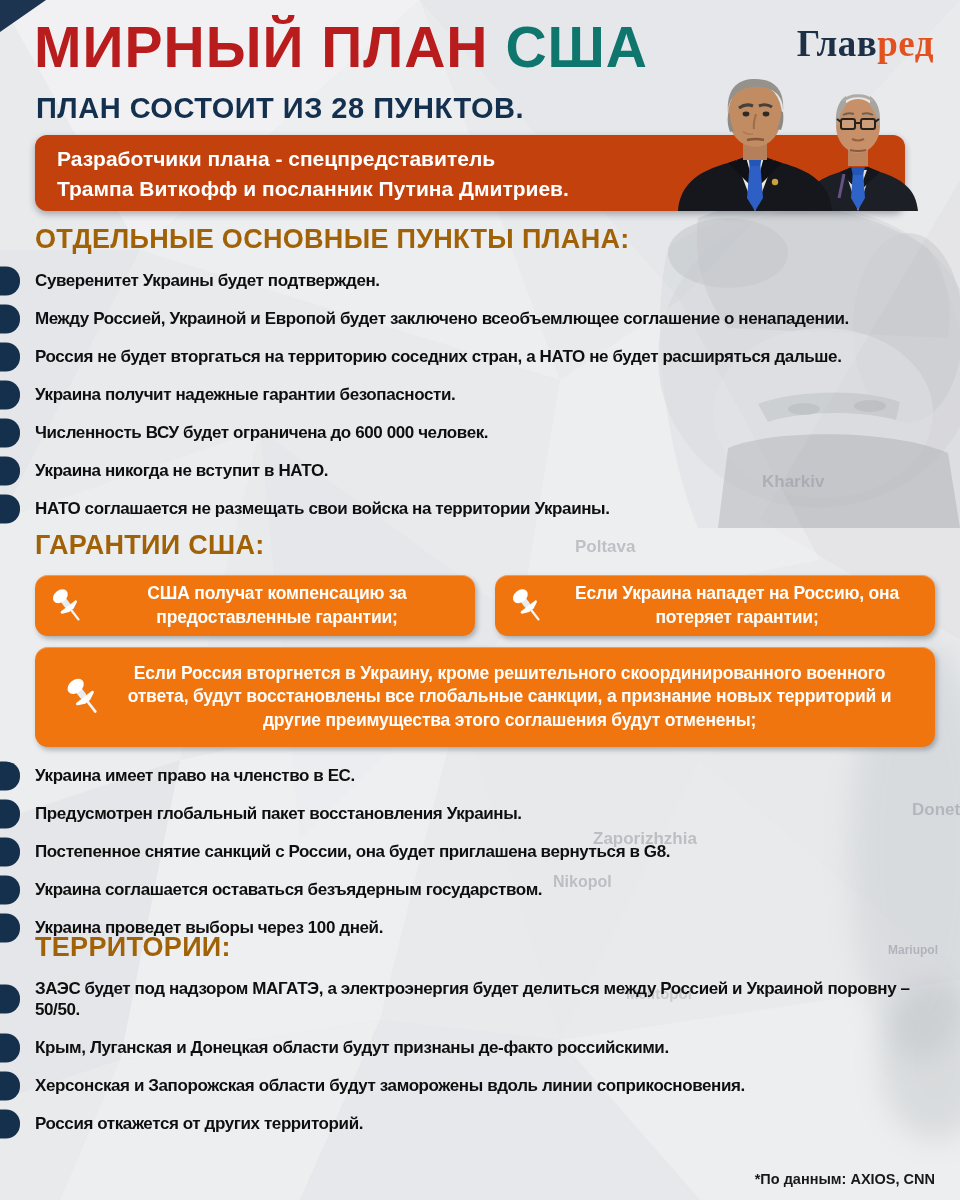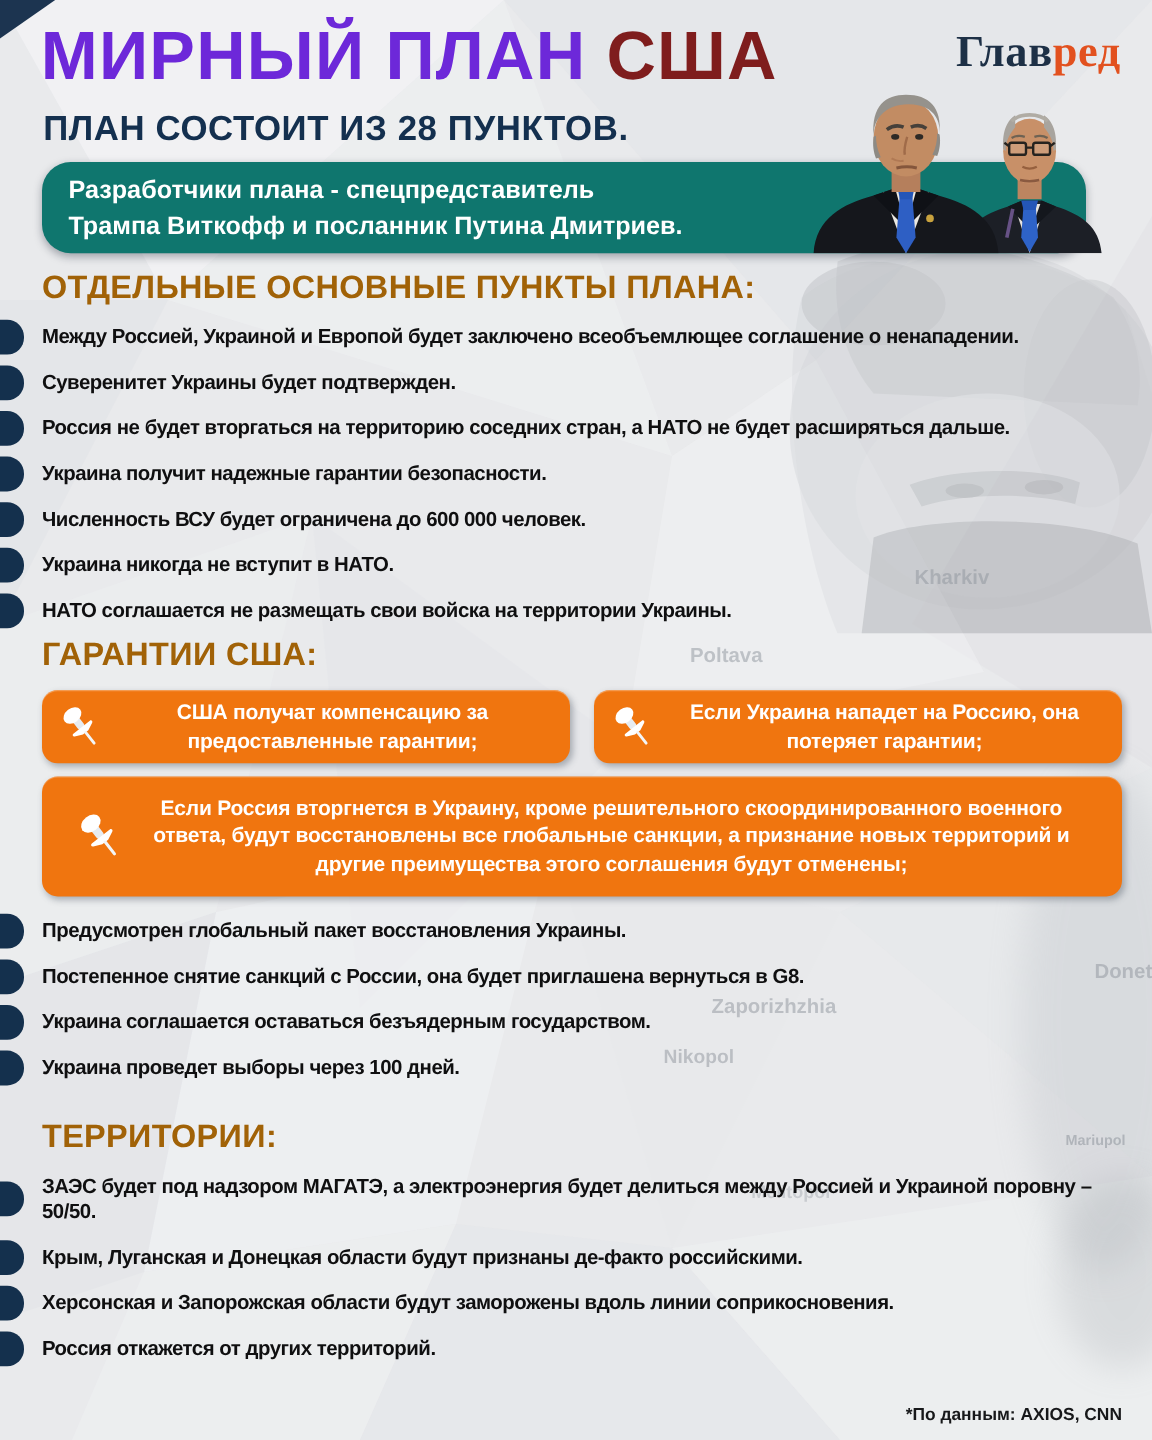--- a/index.html
+++ b/index.html
@@ -27,31 +27,31 @@
     font-family:"Liberation Serif", serif; font-weight:bold; font-size:37px; letter-spacing:.5px;
   }
   .logo .lg1 { color:#1d3046; }
   .logo .lg2 { color:#e2511f; }
 
   .page-title {
     position:absolute; left:34px; top:18px; z-index:5; margin:0;
     font-size:57px; font-weight:bold; letter-spacing:1px; line-height:1.05;
     white-space:nowrap;
   }
-  .page-title .t-orange { color:#6d28d9; }
-  .page-title .t-navy   { color:#7f1d1d; }
+  .page-title .t-orange { color:#b91c1c; }
+  .page-title .t-navy   { color:#0f766e; }
 
   .subtitle {
     position:absolute; left:36px; top:92px; z-index:5; margin:0;
     font-size:29px; font-weight:bold; color:#14304f; letter-spacing:.5px; white-space:nowrap;
   }
 
   .dev-box {
     position:absolute; left:35px; top:135px; width:870px; height:76px; z-index:3;
-    background:#0f766e; border-radius:24px;
+    background:#c2410c; border-radius:12px;
     box-shadow:0 3px 7px rgba(20,30,45,.35);
   }
   .dev-box p {
     margin:0; padding:0 0 0 22px; color:#ffffff; font-weight:bold;
     font-size:21px; line-height:30px;
   }
   .dev-box p:first-child { padding-top:9px; }
 
   .portraits { position:absolute; left:640px; top:58px; width:280px; height:153px; z-index:4; }
 
@@ -195,22 +195,22 @@
       <ellipse cx="126" cy="56" rx="3.4" ry="2.4" fill="#2e2a26"></ellipse>
       <path d="M116,56 Q113,66 114,71" stroke="#a06b49" stroke-width="2" fill="none"></path>
       <path d="M107,82 Q116,80 124,82" stroke="#84563c" stroke-width="2.4" fill="none"></path>
       <path d="M103,74 Q108,77 113,76" stroke="#ab7450" stroke-width="1.6" fill="none" opacity=".8"></path>
     </g>
   </svg>
 
   <div class="section sec-1">
     <h3 class="section-heading">ОТДЕЛЬНЫЕ ОСНОВНЫЕ ПУНКТЫ ПЛАНА:</h3>
     <ul class="bullets">
+        <li class="bullet-item"><span class="pill"></span><span>Суверенитет Украины будет подтвержден.</span></li>
         <li class="bullet-item"><span class="pill"></span><span>Между Россией, Украиной и Европой будет заключено всеобъемлющее соглашение о ненападении.</span></li>
-        <li class="bullet-item"><span class="pill"></span><span>Суверенитет Украины будет подтвержден.</span></li>
         <li class="bullet-item"><span class="pill"></span><span>Россия не будет вторгаться на территорию соседних стран, а НАТО не будет расширяться дальше.</span></li>
         <li class="bullet-item"><span class="pill"></span><span>Украина получит надежные гарантии безопасности.</span></li>
         <li class="bullet-item"><span class="pill"></span><span>Численность ВСУ будет ограничена до 600 000 человек.</span></li>
         <li class="bullet-item"><span class="pill"></span><span>Украина никогда не вступит в НАТО.</span></li>
         <li class="bullet-item"><span class="pill"></span><span>НАТО соглашается не размещать свои войска на территории Украины.</span></li>
       </ul>
   </div>
 
   <div class="section sec-2">
     <h3 class="section-heading">ГАРАНТИИ США:</h3>
@@ -249,20 +249,21 @@
               <rect x="20.5" y="12" width="7" height="13" rx="2.5" fill="#e7ecf1"></rect>
               <ellipse cx="24" cy="10.5" rx="9" ry="6.5" fill="#ffffff"></ellipse>
               <path d="M14.5 24 h19 c1.6 0 2.1 1.9 .6 2.7 l-7 3.3 h-6.2 l-7-3.3 c-1.5-.8-1-2.7 .6-2.7 z" fill="#ffffff"></path>
               <path d="M24 30 L24 42.5" stroke="#f2f5f8" stroke-width="2.6" stroke-linecap="round"></path>
             </g>
           </svg>
       </span>
       <div class="card-text">Если Россия вторгнется в Украину, кроме решительного скоординированного военного ответа, будут восстановлены все глобальные санкции, а признание новых территорий и другие преимущества этого соглашения будут отменены;</div>
     </div>
     <ul class="bullets" style="margin-top:18px;">
+        <li class="bullet-item"><span class="pill"></span><span>Украина имеет право на членство в ЕС.</span></li>
         <li class="bullet-item"><span class="pill"></span><span>Предусмотрен глобальный пакет восстановления Украины.</span></li>
         <li class="bullet-item"><span class="pill"></span><span>Постепенное снятие санкций с России, она будет приглашена вернуться в G8.</span></li>
         <li class="bullet-item"><span class="pill"></span><span>Украина соглашается оставаться безъядерным государством.</span></li>
         <li class="bullet-item"><span class="pill"></span><span>Украина проведет выборы через 100 дней.</span></li>
       </ul>
   </div>
 
   <div class="section sec-3">
     <h3 class="section-heading">ТЕРРИТОРИИ:</h3>
     <ul class="bullets">

